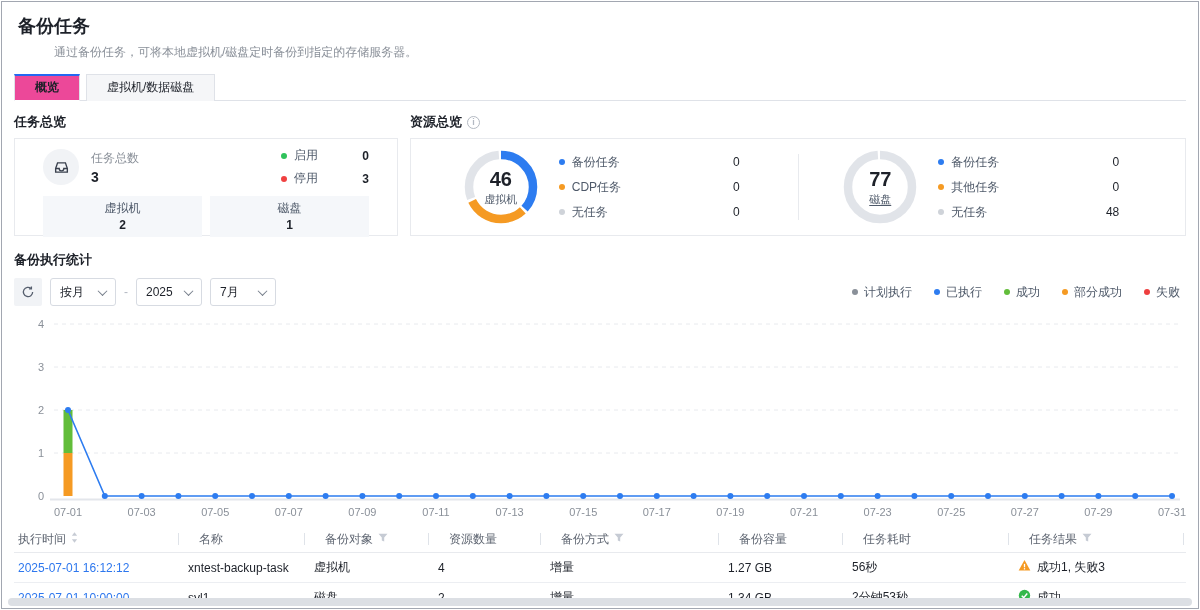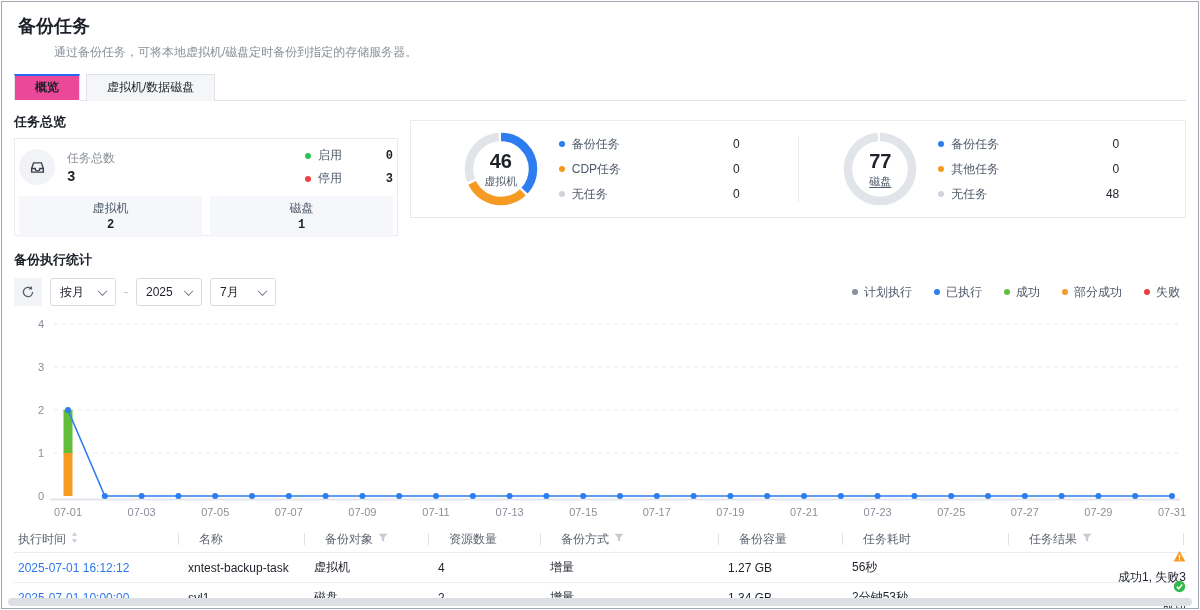--- a/index.html
+++ b/index.html
@@ -17,21 +17,21 @@
   .tab.active { background:#ec4899; font-weight:bold; border-top:2px solid #2468f2; line-height:22px; border-bottom:1px solid #fff; }
   .content { padding:0 12px; }
   .overview-row { display:flex; gap:12px; margin-top:12px; }
   .col-left { width:384px; flex:none; }
   .col-right { flex:1; min-width:0; }
   .section-title { font-size:13px; font-weight:bold; color:#1d2129; display:flex; align-items:center; gap:5px; }
   .info-icon { width:13px; height:13px; border:1px solid #b3b9c2; border-radius:50%; color:#b3b9c2;
                font-size:9px; line-height:11px; text-align:center; font-style:normal; cursor:pointer; }
   .card { margin-top:7px; border:1px solid #e8eaee; background:#fff; height:98px; }
   
-  .task-card { padding:8px 4px;font-family:Liberation Mono, monospace; }
+  .task-card { padding:8px 28px; }
   .task-top { display:flex; align-items:center; }
   .task-icon { width:36px; height:36px; border-radius:50%; background:#f1f3f6; display:flex; align-items:center; justify-content:center; }
   .task-total { margin-left:12px; }
   .t-lbl { font-size:12px; color:#8a9099; }
   .t-val { font-size:14px; font-weight:bold; margin-top:2px; }
   .task-status { margin-left:auto; width:88px; display:flex; flex-direction:column; gap:6px; }
   .status-row { display:flex; align-items:center; font-size:12px; }
   .dot { width:6px; height:6px; border-radius:50%; flex:none; }
   .s-lbl { margin-left:7px; color:#4e5969; }
   .s-val { margin-left:auto; font-weight:bold; }
@@ -70,21 +70,21 @@
   .thead { height:27px; border-bottom:1px solid #e8eaee; }
   .th { position:relative; font-size:12px; color:#5f6672; padding-left:21px; display:flex; align-items:center; gap:5px; height:100%; }
   .th:first-child { padding-left:4px; }
   .th:not(:first-child)::before, .th:last-child::after { content:""; position:absolute; left:0; top:50%;
       transform:translateY(-50%); width:1px; height:12px; background:#dfe3e9; }
   .th:last-child::after { left:auto; right:2px; }
   .tr { height:30px; border-bottom:1px solid #eceef2; }
   .td { font-size:12px; color:#1d2129; padding-left:10px; white-space:nowrap; overflow:hidden; }
   .td:first-child { padding-left:4px; }
   .td.link { color:#2d77ee; cursor:pointer; }
-  .td.result { display:flex; align-items:flex-end; gap:6px;flex-direction:column; }
+  .td.result { display:flex; align-items:flex-start; gap:6px; }
   .hscroll { position:absolute; left:6px; right:6px; bottom:2px; height:8px; background:#dcdfe4; border-radius:4px; cursor:pointer; }
 </style>
 </head>
 <body>
 
 <div class="frame">
   <div class="page-pad">
     <h1>备份任务</h1>
     <p class="subtitle">通过备份任务，可将本地虚拟机/磁盘定时备份到指定的存储服务器。</p>
   </div>
@@ -132,20 +132,24 @@
               </div>
               <div class="type-box">
                 <div class="ty-lbl">磁盘</div>
                 <div class="ty-val">1</div>
               </div>
             </div>
         </div>
       </div>
 
       <div class="col-right">
+        <div class="section-title">
+          <span>资源总览</span>
+          <i class="info-icon">i</i>
+        </div>
         <div class="card resource-card" id="resource-card">
             <div class="res-group">
               <div class="donut-wrap"><svg viewBox="0 0 76 76" width="76" height="76">
                   <circle cx="38" cy="38" r="32" fill="none" stroke="#2d7cf0" stroke-width="8.5" stroke-dasharray="73.90353333530376 127.158396494443" stroke-dashoffset="0" transform="rotate(-90 38 38)"></circle>
                   <circle cx="38" cy="38" r="32" fill="none" stroke="#f59a23" stroke-width="8.5" stroke-dasharray="59.8291982472215 141.23273158252528" stroke-dashoffset="-76.40353333530376" transform="rotate(-90 38 38)"></circle>
                   <circle cx="38" cy="38" r="32" fill="none" stroke="#e1e4e9" stroke-width="8.5" stroke-dasharray="59.8291982472215 141.23273158252528" stroke-dashoffset="-138.73273158252525" transform="rotate(-90 38 38)"></circle>
                 </svg><div class="donut-center">
                   <div class="d-val">46</div>
                   <div class="d-lbl">虚拟机</div>
                 </div></div>

